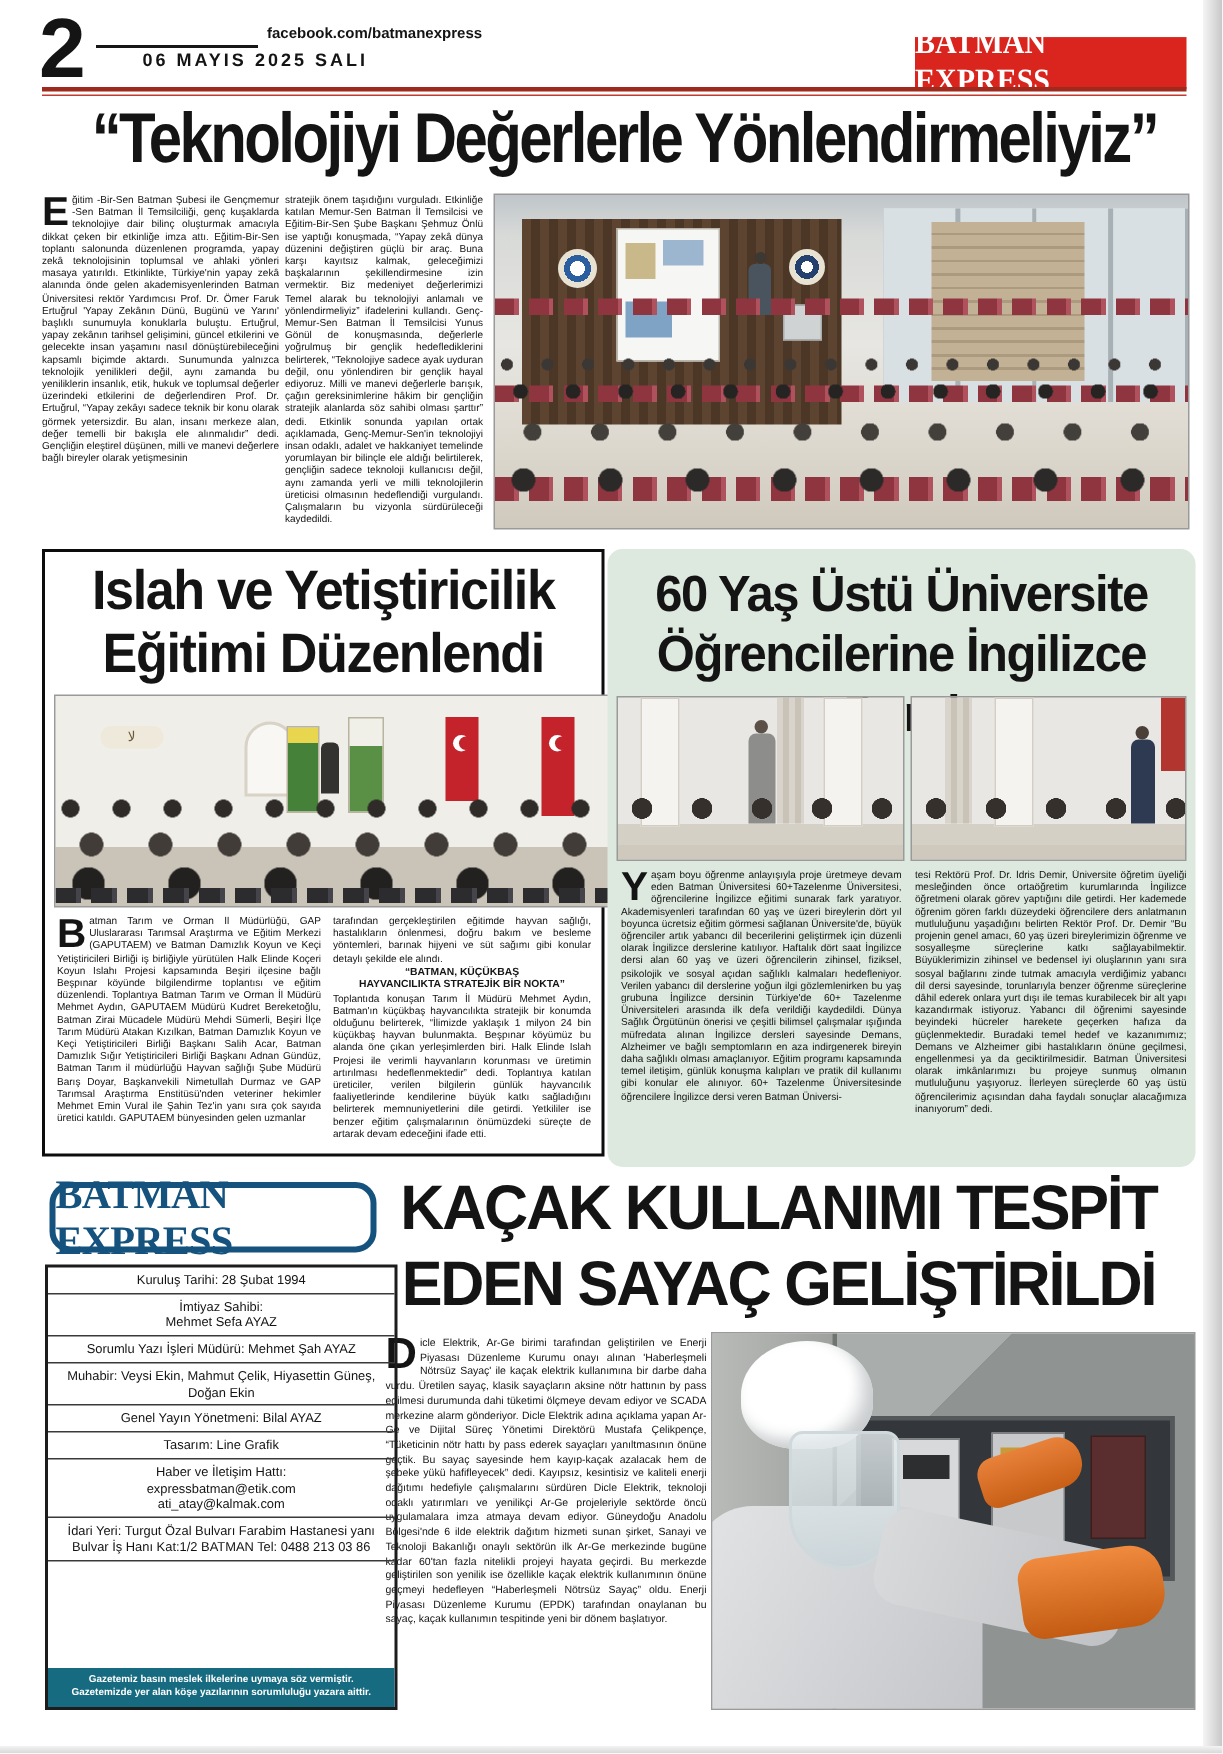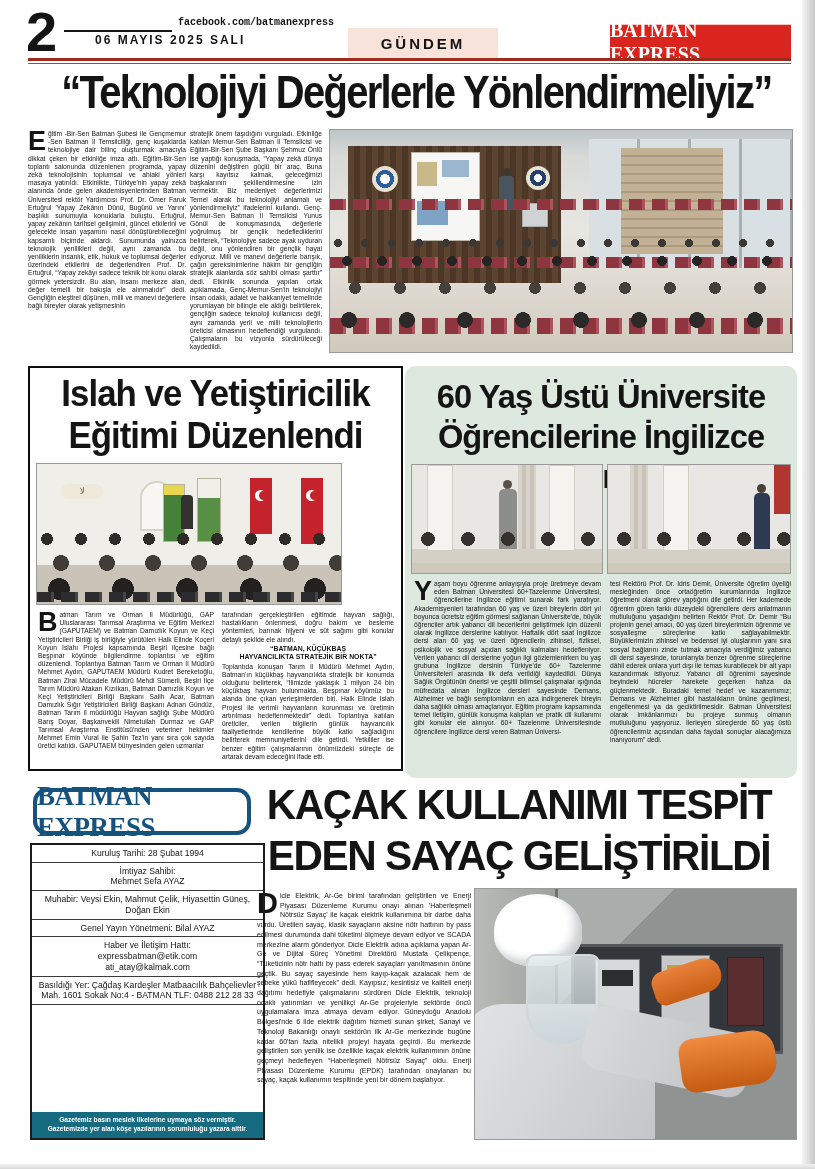--- a/index.html
+++ b/index.html
@@ -4,21 +4,21 @@
 <style>
   html,body{margin:0;padding:0;background:#ffffff;}
   .page{position:relative;width:815px;height:1169px;background:#fff;overflow:hidden;
         font-family:"Liberation Sans",sans-serif;color:#141414;}
   i,b,span,div,h1,h2,h3,p{box-sizing:border-box;}
   i{display:block;position:absolute;font-style:normal;}
 
   
   .pagenum{position:absolute;left:26px;top:4px;font-size:56px;font-weight:800;line-height:1;letter-spacing:-2px;}
   .fb-rule{position:absolute;left:64px;top:30px;width:108px;height:2px;background:#161616;}
-  .fb{position:absolute;left:178px;top:17px;font-size:10px;font-weight:600;font-family:Liberation Mono, monospace;}
+  .fb{position:absolute;left:178px;top:17px;font-size:10px;font-weight:600;}
   .issuedate{position:absolute;left:95px;top:33px;font-size:12px;font-weight:700;letter-spacing:2px;}
   .badge{position:absolute;left:348px;top:28px;width:150px;height:30px;background:#f8e3da;
          display:flex;align-items:center;justify-content:center;font-size:15px;font-weight:800;letter-spacing:3px;}
   .brand{position:absolute;left:610px;top:26px;width:181px;height:32px;background:#d9251d;
          display:flex;align-items:center;justify-content:center;color:#fff;
          font-family:"Liberation Serif",serif;font-weight:800;font-size:20px;letter-spacing:0px;transform:scaleY(1.08);}
   .redrule{position:absolute;left:28px;top:58px;width:763px;height:6px;
            border-top:3px solid #9e2a1d;border-bottom:1.5px solid #c23b2e;}
 
   
@@ -62,21 +62,21 @@
       radial-gradient(circle 4px at 8px 6px,#3b3734 97%,transparent) 0 0/27px 18px repeat-x,
       radial-gradient(circle 5px at 10px 8px,#262422 97%,transparent) 7px 16px/35px 24px repeat-x,
       radial-gradient(circle 6px at 12px 9px,#43403c 97%,transparent) 13px 42px/45px 30px repeat-x,
       radial-gradient(circle 8px at 14px 11px,#2c2a28 97%,transparent) 5px 72px/58px 40px repeat-x;}
 
   
   .islah-box{position:absolute;left:28px;top:366px;width:371px;height:401px;border:2px solid #0c0c0c;background:#fff;}
   .islah-box h2{margin:5px 0 0;text-align:center;font-size:37px;line-height:42px;font-weight:800;
                 letter-spacing:-1px;transform:scaleX(.94);transform-origin:50% 0;}
   .islah-box h2 span{display:block;}
-  .islah-ph{left:6px;top:95px;width:306px;height:142px;background:linear-gradient(180deg,#efeee9 0 72%,#cac4b8 72% 100%);}
+  .islah-ph{left:6px;top:95px;width:374px;height:142px;background:linear-gradient(180deg,#efeee9 0 72%,#cac4b8 72% 100%);}
   .islah-ph .callig{left:8%;top:14%;width:42px;height:15px;background:#eee9da;border-radius:8px;
         color:#6b5a3c;font-size:9px;text-align:center;line-height:14px;overflow:hidden;}
   .islah-ph .arch{left:34%;top:12%;width:34px;height:50px;border-radius:17px 17px 0 0;background:#f8f7f3;border:2px solid #d8d3c6;}
   .islah-ph .ban1{left:41.5%;top:14%;width:22px;height:58px;background:linear-gradient(180deg,#e9d64f 0 18%,#46813a 18% 100%);border:1px solid #b9b49f;}
   .islah-ph .ban2{left:52.5%;top:10%;width:24px;height:64px;background:linear-gradient(180deg,#f0efe8 0 30%,#5a8f46 30% 100%);border:1px solid #b9b49f;}
   .islah-ph .spk{left:47.5%;top:22%;width:12px;height:34px;background:#343230;border-radius:4px 4px 0 0;}
   .islah-ph .flag{top:10%;width:22px;height:56px;background:#c4232b;}
   .islah-ph .flag::before{content:"";position:absolute;left:5px;top:12px;width:11px;height:11px;border-radius:50%;background:#fff;}
   .islah-ph .flag::after{content:"";position:absolute;left:9px;top:13px;width:9px;height:9px;border-radius:50%;background:#c4232b;}
   .islah-ph .f1{left:70%;}
@@ -165,21 +165,20 @@
 </style>
 </head>
 <body>
 
 <div class="page">
 
   <div class="pagenum">2</div>
   <div class="fb-rule"></div>
   <div class="fb">facebook.com/batmanexpress</div>
   <div class="issuedate">06 MAYIS 2025 SALI</div>
-  <div class="badge">GÜNDEM</div>
   <div class="brand">BATMAN EXPRESS</div>
   <div class="redrule"></div>
 
   <h1 class="mainhead">“Teknolojiyi Değerlerle Yönlendirmeliyiz”</h1>
   <div class="bodytxt lead-c1">
     <span class="dc">E</span><span>ğitim -Bir-Sen Batman Şubesi ile Gençmemur -Sen Batman İl Temsilciliği, genç kuşaklarda teknolojiye dair bilinç oluşturmak amacıyla dikkat çeken bir etkinliğe imza attı. Eğitim-Bir-Sen toplantı salonunda düzenlenen programda, yapay zekâ teknolojisinin toplumsal ve ahlaki yönleri masaya yatırıldı. Etkinlikte, Türkiye'nin yapay zekâ alanında önde gelen akademisyenlerinden Batman Üniversitesi rektör Yardımcısı Prof. Dr. Ömer Faruk Ertuğrul 'Yapay Zekânın Dünü, Bugünü ve Yarını' başlıklı sunumuyla konuklarla buluştu. Ertuğrul, yapay zekânın tarihsel gelişimini, güncel etkilerini ve gelecekte insan yaşamını nasıl dönüştürebileceğini kapsamlı biçimde aktardı. Sunumunda yalnızca teknolojik yenilikleri değil, aynı zamanda bu yeniliklerin insanlık, etik, hukuk ve toplumsal değerler üzerindeki etkilerini de değerlendiren Prof. Dr. Ertuğrul, “Yapay zekâyı sadece teknik bir konu olarak görmek yetersizdir. Bu alan, insanı merkeze alan, değer temelli bir bakışla ele alınmalıdır” dedi. Gençliğin eleştirel düşünen, milli ve manevi değerlere bağlı bireyler olarak yetişmesinin</span>
   </div>
   <div class="bodytxt lead-c2">
     <span>stratejik önem taşıdığını vurguladı. Etkinliğe katılan Memur-Sen Batman İl Temsilcisi ve Eğitim-Bir-Sen Şube Başkanı Şehmuz Önlü ise yaptığı konuşmada, “Yapay zekâ dünya düzenini değiştiren güçlü bir araç. Buna karşı kayıtsız kalmak, geleceğimizi başkalarının şekillendirmesine izin vermektir. Biz medeniyet değerlerimizi Temel alarak bu teknolojiyi anlamalı ve yönlendirmeliyiz” ifadelerini kullandı. Genç-Memur-Sen Batman İl Temsilcisi Yunus Gönül de konuşmasında, değerlerle yoğrulmuş bir gençlik hedeflediklerini belirterek, “Teknolojiye sadece ayak uyduran değil, onu yönlendiren bir gençlik hayal ediyoruz. Milli ve manevi değerlerle barışık, çağın gereksinimlerine hâkim bir gençliğin stratejik alanlarda söz sahibi olması şarttır” dedi. Etkinlik sonunda yapılan ortak açıklamada, Genç-Memur-Sen'in teknolojiyi insan odaklı, adalet ve hakkaniyet temelinde yorumlayan bir bilinçle ele aldığı belirtilerek, gençliğin sadece teknoloji kullanıcısı değil, aynı zamanda yerli ve milli teknolojilerin üreticisi olmasının hedeflendiği vurgulandı. Çalışmaların bu vizyonla sürdürüleceği kaydedildi.</span>
   </div>
@@ -297,35 +296,43 @@
   <section class="mast-box">
     <div class="m-row">
       <span class="lbl">Kuruluş Tarihi:</span>
       <span>28 Şubat 1994</span>
     </div>
     <div class="m-row">
       <span class="lbl stack">İmtiyaz Sahibi:</span>
       <span>Mehmet Sefa AYAZ</span>
     </div>
     <div class="m-row">
+      <span class="lbl">Sorumlu Yazı İşleri Müdürü:</span>
+      <span>Mehmet Şah AYAZ</span>
+    </div>
+    <div class="m-row">
       <span class="lbl">Muhabir:</span>
       <span>Veysi Ekin, Mahmut Çelik, Hiyasettin Güneş, Doğan Ekin</span>
     </div>
     <div class="m-row">
       <span class="lbl">Genel Yayın Yönetmeni:</span>
       <span>Bilal AYAZ</span>
+    </div>
+    <div class="m-row">
+      <span class="lbl">Tasarım:</span>
+      <span>Line Grafik</span>
     </div>
     <div class="m-row">
       <span class="lbl stack">Haber ve İletişim Hattı:</span>
       <span class="stack">expressbatman@etik.com</span>
       <span class="stack">ati_atay@kalmak.com</span>
     </div>
     <div class="m-row">
-      <span class="lbl">Basıldığı Yer:</span>
-      <span>Çağdaş Kardeşler Matbaacılık Bahçelievler Mah. 1601 Sokak No:4 - BATMAN TLF: 0488 212 28 33</span>
+      <span class="lbl">İdari Yeri:</span>
+      <span>Turgut Özal Bulvarı Farabim Hastanesi yanı Bulvar İş Hanı Kat:1/2 BATMAN Tel: 0488 213 03 86</span>
     </div>
     <div class="m-teal">
       <span>Gazetemiz basın meslek ilkelerine uymaya söz vermiştir.</span>
       <span>Gazetemizde yer alan köşe yazılarının sorumluluğu yazara aittir.</span>
     </div>
   </section>
 
   <i class="edge-r"></i>
   <i class="edge-b"></i>
 </div>

